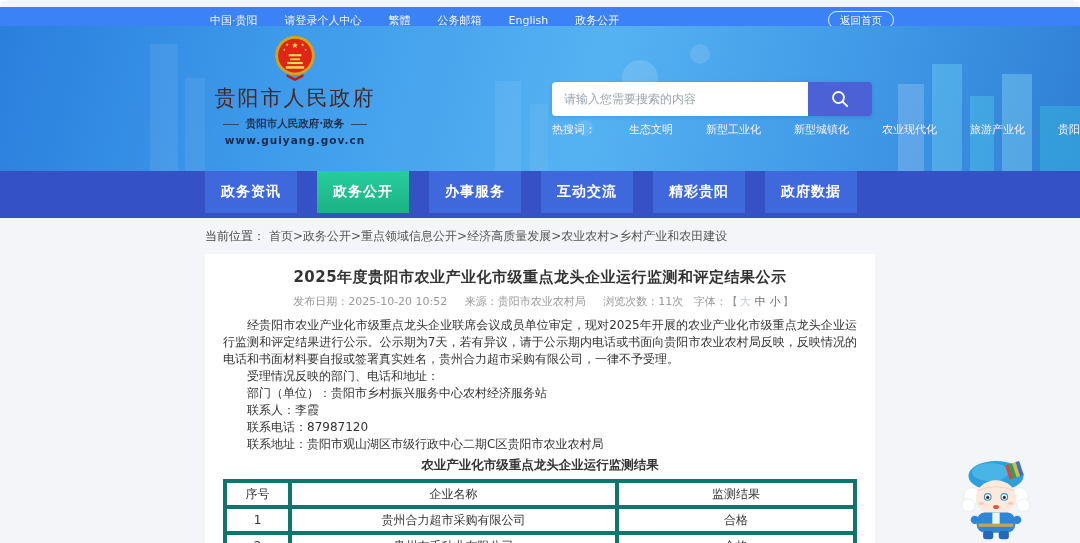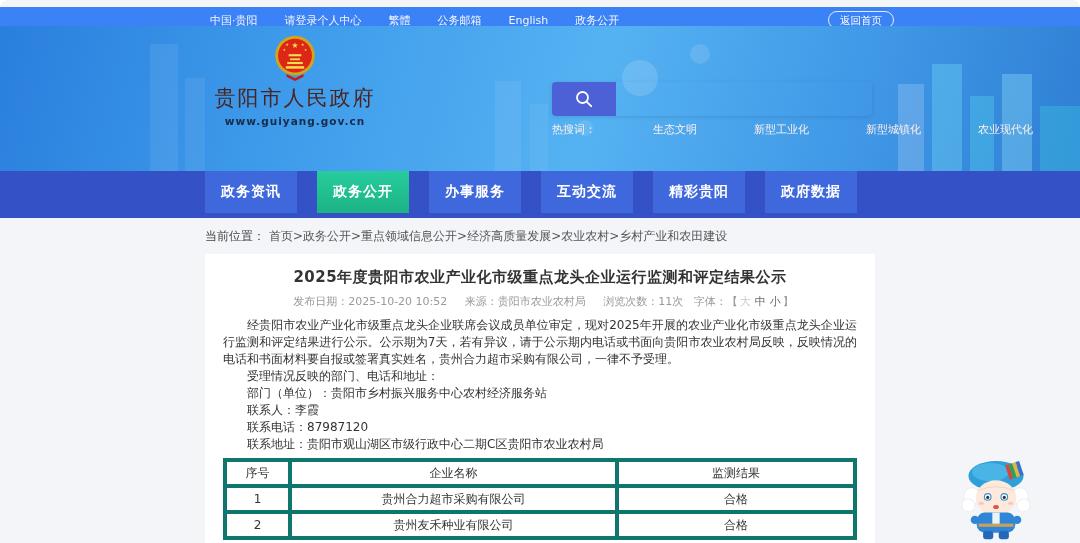--- a/index.html
+++ b/index.html
@@ -23,21 +23,21 @@
         font-size:10.5px;font-weight:bold;color:#23314f;white-space:nowrap;}
   .site-sub:before,.site-sub:after{content:"";width:16px;height:1px;background:#34466b;}
   .site-url{margin-top:3px;font-size:10.5px;font-weight:bold;color:#1b2a4a;letter-spacing:1px;}
   .search-box{position:absolute;left:552px;top:56px;width:320px;height:34px;display:flex;
         border-radius:4px;overflow:hidden;box-shadow:0 1px 4px rgba(0,40,90,.15);}
   .search-box input{flex:1;border:none;outline:none;padding:0 12px;font-size:12px;color:#333;
         font-family:"DejaVu Sans","Liberation Sans",sans-serif;}
   .search-box input::placeholder{color:#9aa3ad;}
   .search-btn{width:64px;background:#4d61d6;border:none;display:flex;align-items:center;justify-content:center;cursor:pointer;}
   .hotwords{position:absolute;left:552px;top:96px;display:flex;gap:33px;font-size:11px;color:#fef0ee;white-space:nowrap;}
-  .hotwords .hw{cursor:pointer;margin-left:24px;}
+  .hotwords .hw{cursor:pointer;}
   
   .nav{position:absolute;left:0;top:171px;width:1080px;height:47px;background:#3452c5;}
   .nav-inner{position:absolute;left:205px;top:0;display:flex;gap:20px;}
   .nav-btn{width:92px;height:42px;background:#3f68dd;color:#fff;font-size:14px;font-weight:bold;
         letter-spacing:1px;display:flex;align-items:center;justify-content:center;cursor:pointer;}
   .nav-btn.active{background:linear-gradient(180deg,#27cd9c,#1bb286);}
   
   .breadcrumb{position:absolute;left:205px;top:218px;height:36px;display:flex;align-items:center;
         font-size:12px;color:#444;}
   .breadcrumb .path{margin-left:4px;color:#555;cursor:pointer;}
@@ -103,24 +103,26 @@
         <text x="43" y="18" font-size="6" fill="#f9dd4f" text-anchor="middle">★</text>
         <text x="17" y="26" font-size="5" fill="#f9dd4f" text-anchor="middle">★</text>
         <text x="47" y="26" font-size="5" fill="#f9dd4f" text-anchor="middle">★</text>
         <rect x="23" y="30" width="18" height="3" fill="#f9dd4f"></rect>
         <rect x="25" y="36" width="14" height="2.5" fill="#f9dd4f"></rect>
         <rect x="21" y="41" width="22" height="3" fill="#f9dd4f"></rect>
         <rect x="19" y="47" width="26" height="3.5" fill="#f9dd4f"></rect>
         <path d="M20 58 L32 64 L44 58 L44 62 L32 68 L20 62 Z" fill="#c21c10"></path>
       </svg>
       <div class="site-title">贵阳市人民政府</div>
+      <div class="site-sub">贵阳市人民政府·政务</div>
       <div class="site-url">www.guiyang.gov.cn</div>
     </div>
 
     <div class="search-box">
+      <input type="text" placeholder="请输入您需要搜索的内容" style="">
       <button class="search-btn">
         <svg width="20" height="20" viewBox="0 0 20 20">
           <circle cx="8.5" cy="8.5" r="5.5" fill="none" stroke="#fff" stroke-width="1.8"></circle>
           <line x1="12.8" y1="12.8" x2="17.2" y2="17.2" stroke="#fff" stroke-width="1.8" stroke-linecap="round"></line>
         </svg>
       </button>
     </div>
 
     <div class="hotwords">
       <span>热搜词：</span>
@@ -161,20 +163,21 @@
 
     <div class="art-body">
       <p>经贵阳市农业产业化市级重点龙头企业联席会议成员单位审定，现对2025年开展的农业产业化市级重点龙头企业运行监测和评定结果进行公示。公示期为7天，若有异议，请于公示期内电话或书面向贵阳市农业农村局反映，反映情况的电话和书面材料要自报或签署真实姓名，贵州合力超市采购有限公司，一律不予受理。</p>
       <p>受理情况反映的部门、电话和地址：</p>
       <p>部门（单位）：贵阳市乡村振兴服务中心农村经济服务站</p>
       <p>联系人：李霞</p>
       <p>联系电话：87987120</p>
       <p>联系地址：贵阳市观山湖区市级行政中心二期C区贵阳市农业农村局</p>
     </div>
 
+    <div class="tbl-caption">农业产业化市级重点龙头企业运行监测结果</div>
 
     <table class="results">
       <thead>
         <tr>
           <th class="col-idx">序号</th>
           <th class="col-name">企业名称</th>
           <th class="col-res">监测结果</th>
         </tr>
       </thead>
       <tbody>

